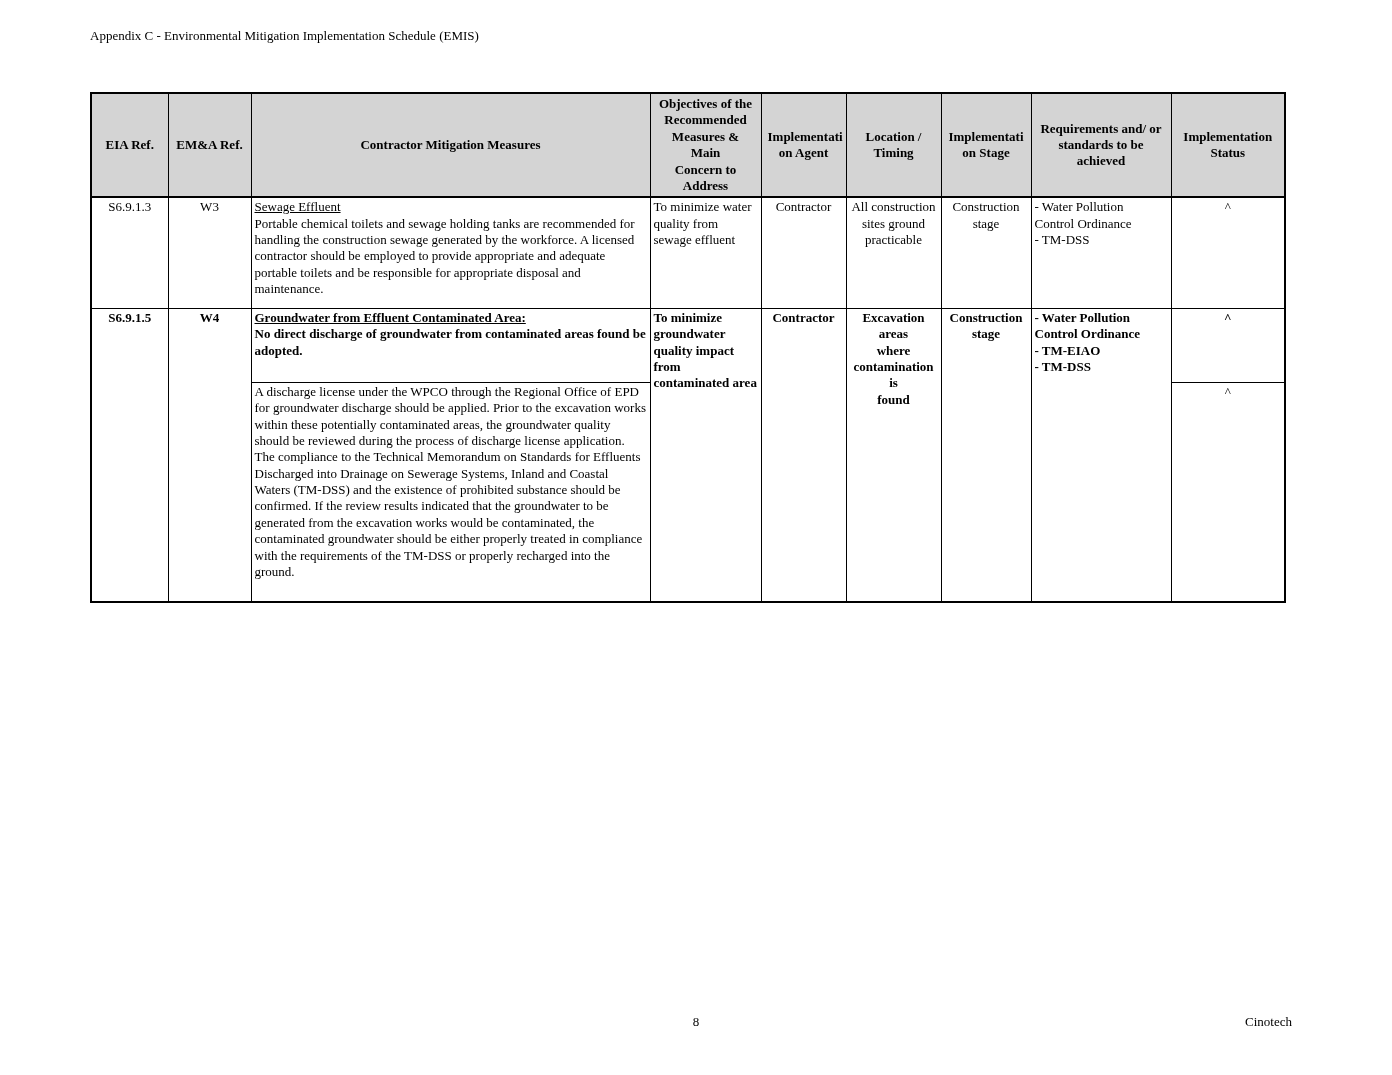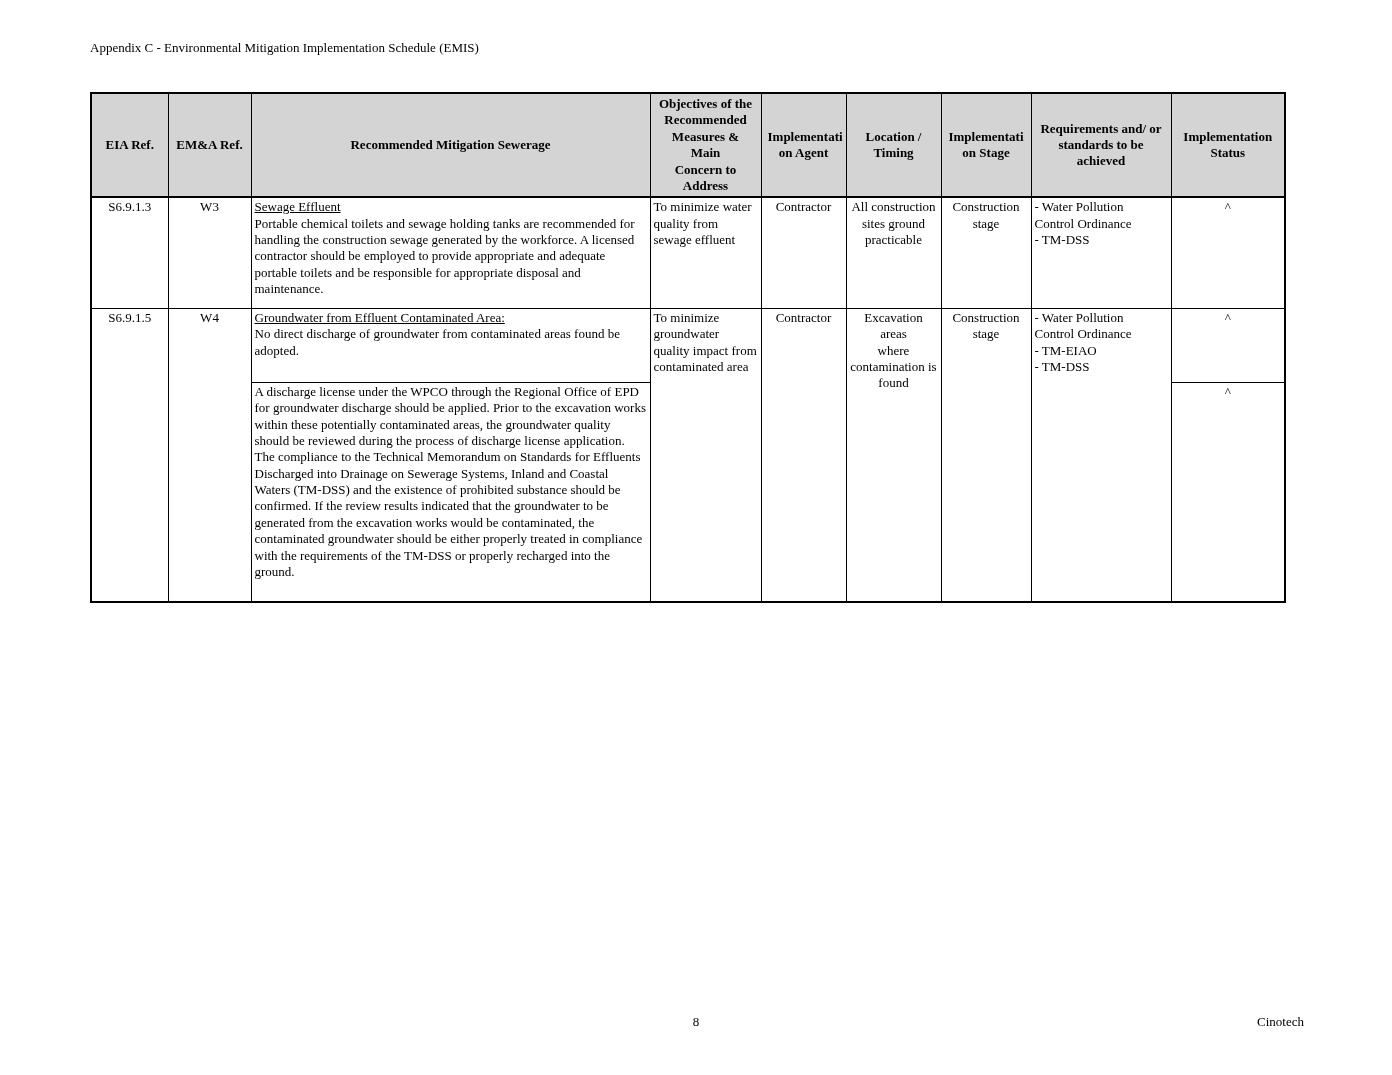--- a/index.html
+++ b/index.html
@@ -13,21 +13,21 @@
   .page{
     position:relative;
     width:1392px;height:1075px;
     background:var(--page-bg);
     color:var(--text);
     font-family:"Liberation Serif","DejaVu Serif",serif;
     overflow:hidden;
     margin:0 auto;
   }
   .doc-title{
-    position:absolute;left:90px;top:40px;
+    position:absolute;left:90px;top:28px;
     font-size:13px;line-height:1.2;
   }
   table.emis{
     position:absolute;left:90px;top:92px;
     width:1194px;
     border-collapse:collapse;table-layout:fixed;
     border:2px solid var(--border);
   }
   table.emis th, table.emis td{
     border:1px solid var(--border);
@@ -40,32 +40,32 @@
     background:var(--header-bg);
     font-weight:bold;
     text-align:center;
     vertical-align:middle;
     white-space:pre-line;
     border-bottom:2px solid var(--border);
     padding:2px 6px;
   }
   thead tr{height:88px;}
   tr.row-1{height:111px;}
-  tr.row-2a{height:74px;}
+  tr.row-2a{height:74px;font-weight:bold;}
   tr.row-2b{height:220px;}
   .center{text-align:center;}
   .pre{white-space:pre-line;}
   .measure-heading{text-decoration:underline;}
   .status-cell{text-align:center;}
   .page-number{
     position:absolute;top:1014px;left:0;width:100%;
     text-align:center;font-size:13px;
   }
   .company-name{
-    position:absolute;top:1014px;right:88px;
+    position:absolute;top:1014px;right:100px;
     font-size:13px;
   }
 </style>
 </head>
 <body>
 
 <div class="page">
 
   <div class="doc-title">Appendix C - Environmental Mitigation Implementation Schedule (EMIS)</div>
 
@@ -78,21 +78,21 @@
       <col style="width:85px">
       <col style="width:95px">
       <col style="width:90px">
       <col style="width:140px">
       <col style="width:114px">
     </colgroup>
     <thead>
       <tr>
         <th>EIA Ref.</th>
         <th>EM&amp;A Ref.</th>
-        <th>Recommended Mitigation Sewerage</th>
+        <th>Contractor Mitigation Measures</th>
         <th>Objectives of the
 Recommended
 Measures &amp; Main
 Concern to
 Address</th>
         <th>Implementati
 on Agent</th>
         <th>Location /
 Timing</th>
         <th>Implementati

